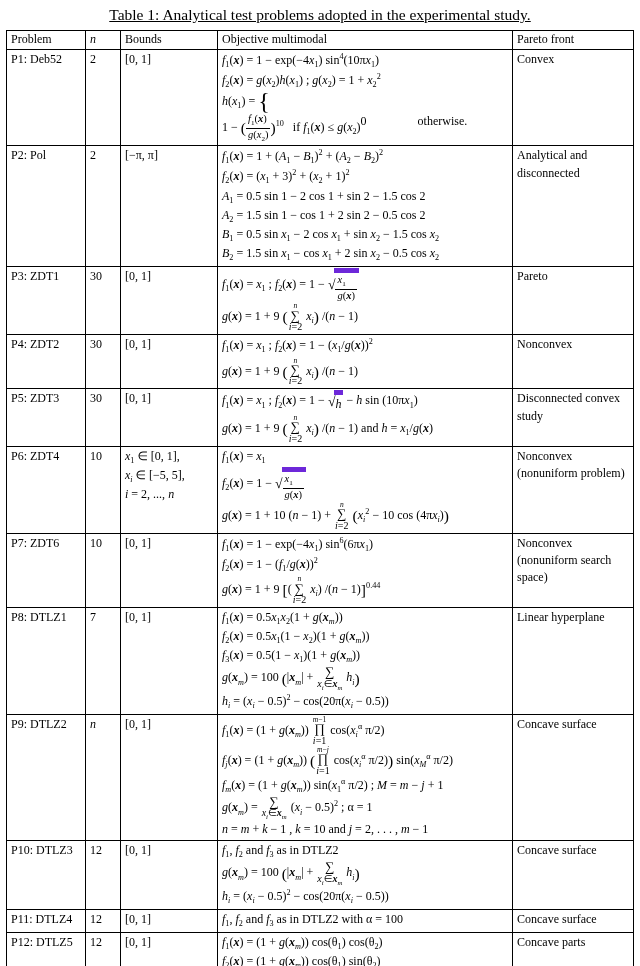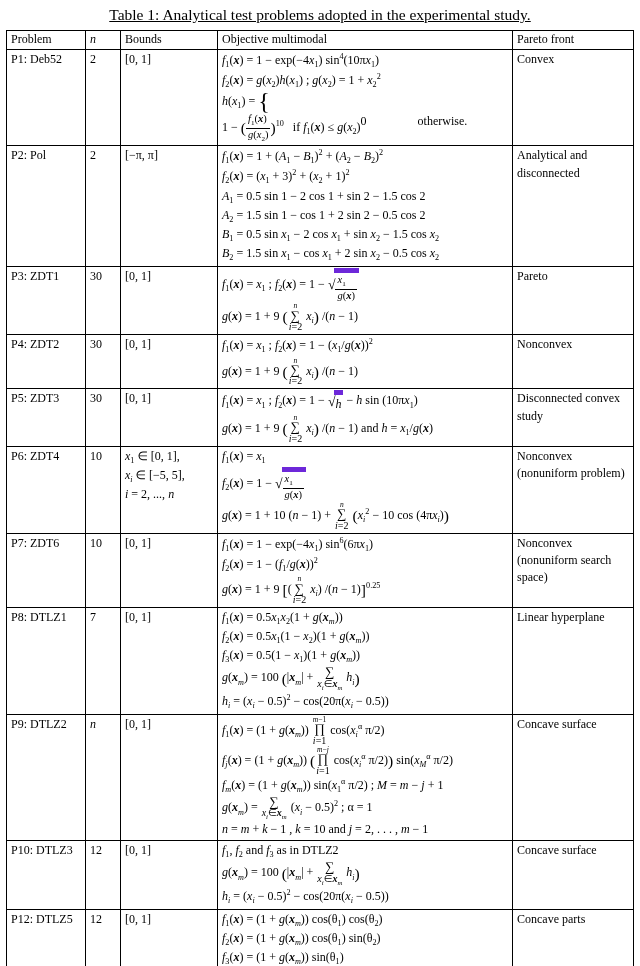--- a/index.html
+++ b/index.html
@@ -212,21 +212,21 @@
           <td class="col-bounds">
             <div class="line">[0, 1]</div>
           </td>
           <td class="col-obj">
             <div class="line"><i>f</i><sub>1</sub>(<span class="v">x</span>) = 1 − exp(−4<i>x</i><sub>1</sub>) sin<sup>6</sup>(6π<i>x</i><sub>1</sub>)</div>
             <div class="line"><i>f</i><sub>2</sub>(<span class="v">x</span>) = 1 − (<i>f</i><sub>1</sub>/<i>g</i>(<span class="v">x</span>))<sup>2</sup></div>
             <div class="line"><i>g</i>(<span class="v">x</span>) = 1 + 9 <span class="paren">[</span>(<span class="sum">
                 <span class="t"><i>n</i></span>
                 <span class="o">∑</span>
                 <span class="b"><i>i</i>=2</span>
-              </span> <i>x</i><sub><i>i</i></sub>) /(<i>n</i> − 1)<span class="paren">]</span><sup>0.25</sup></div>
+              </span> <i>x</i><sub><i>i</i></sub>) /(<i>n</i> − 1)<span class="paren">]</span><sup>0.44</sup></div>
           </td>
           <td class="col-pareto">
             <div class="line">Nonconvex (nonuniform search space)</div>
           </td>
         </tr>
         <tr>
           <td class="col-problem">
             <div class="line">P8: DTLZ1</div>
           </td>
           <td class="col-n">
@@ -298,20 +298,37 @@
                 <span class="b"><i>x<sub>i</sub></i>∈<span class="v">x</span><sub><i>m</i></sub></span>
               </span> <i>h</i><sub><i>i</i></sub><span class="paren">)</span></div>
             <div class="line"><i>h</i><sub><i>i</i></sub> = (<i>x</i><sub><i>i</i></sub> − 0.5)<sup>2</sup> − cos(20π(<i>x</i><sub><i>i</i></sub> − 0.5))</div>
           </td>
           <td class="col-pareto">
             <div class="line">Concave surface</div>
           </td>
         </tr>
         <tr>
           <td class="col-problem">
+            <div class="line">P11: DTLZ4</div>
+          </td>
+          <td class="col-n">
+            <div class="line">12</div>
+          </td>
+          <td class="col-bounds">
+            <div class="line">[0, 1]</div>
+          </td>
+          <td class="col-obj">
+            <div class="line"><i>f</i><sub>1</sub>, <i>f</i><sub>2</sub> and <i>f</i><sub>3</sub> as in DTLZ2 with α = 100</div>
+          </td>
+          <td class="col-pareto">
+            <div class="line">Concave surface</div>
+          </td>
+        </tr>
+        <tr>
+          <td class="col-problem">
             <div class="line">P12: DTLZ5</div>
           </td>
           <td class="col-n">
             <div class="line">12</div>
           </td>
           <td class="col-bounds">
             <div class="line">[0, 1]</div>
           </td>
           <td class="col-obj">
             <div class="line"><i>f</i><sub>1</sub>(<span class="v">x</span>) = (1 + <i>g</i>(<span class="v">x</span><sub><i>m</i></sub>)) cos(θ<sub>1</sub>) cos(θ<sub>2</sub>)</div>

